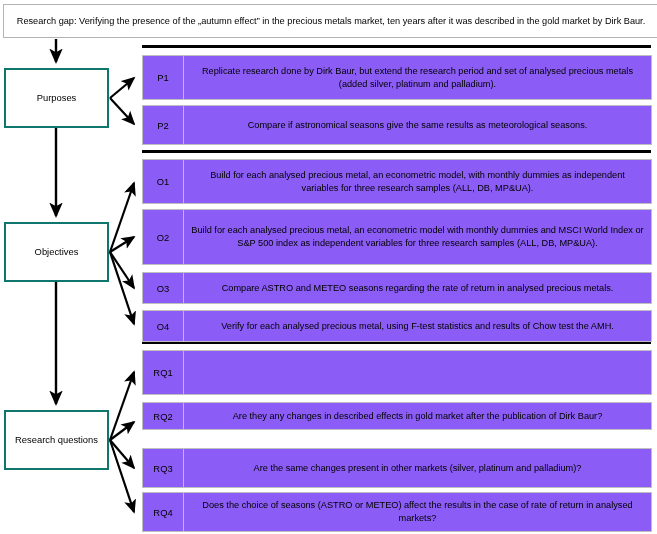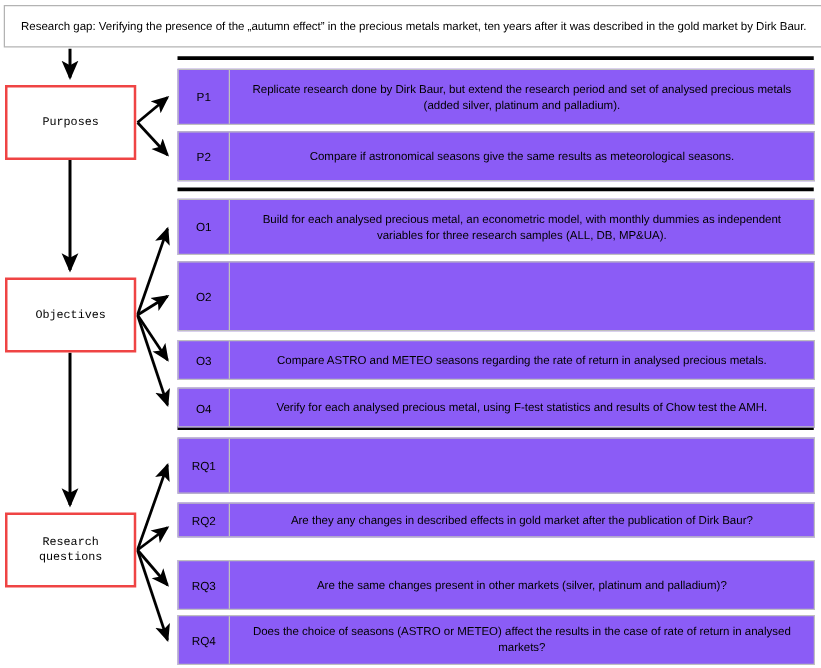--- a/index.html
+++ b/index.html
@@ -47,27 +47,26 @@
     font-size: 9.2px;
     line-height: 12.5px;
     text-align: center;
     width: 100%;
   }
 
   
   .stage-box {
     position: absolute;
     box-sizing: border-box;
-    border: 2px solid #ef4444;
+    border: 2px solid #0f766e;
     background: #ffffff;
     display: flex;
     align-items: center;
     justify-content: center;
     text-align: center;
-    font-family: Liberation Mono, monospace;
   }
   .stage-label {
     font-size: 9.4px;
     line-height: 12px;
     padding: 0 3px;
   }
   #stage-purposes  { left: 4px;  top: 68px;  width: 105px; height: 60px; }
   #stage-objectives{ left: 4px;  top: 222px; width: 105px; height: 60px; }
   #stage-questions { left: 4px;  top: 410px; width: 105px; height: 60px; }
 
@@ -200,20 +199,21 @@
     <div class="item-code">P2</div>
     <div class="item-text">Compare if astronomical seasons give the same results as meteorological seasons.</div>
   </div>
 
   <div class="item-row" id="row-o1">
     <div class="item-code">O1</div>
     <div class="item-text">Build for each analysed precious metal, an econometric model, with monthly dummies as independent variables for three research samples (ALL, DB, MP&amp;UA).</div>
   </div>
   <div class="item-row" id="row-o2">
     <div class="item-code">O2</div>
+    <div class="item-text">Build for each analysed precious metal, an econometric model with monthly dummies and MSCI World Index or S&amp;P 500 index as independent variables for three research samples (ALL, DB, MP&amp;UA).</div>
   </div>
   <div class="item-row" id="row-o3">
     <div class="item-code">O3</div>
     <div class="item-text">Compare ASTRO and METEO seasons regarding the rate of return in analysed precious metals.</div>
   </div>
   <div class="item-row" id="row-o4">
     <div class="item-code">O4</div>
     <div class="item-text">Verify for each analysed precious metal, using F-test statistics and results of Chow test the AMH.</div>
   </div>
 

